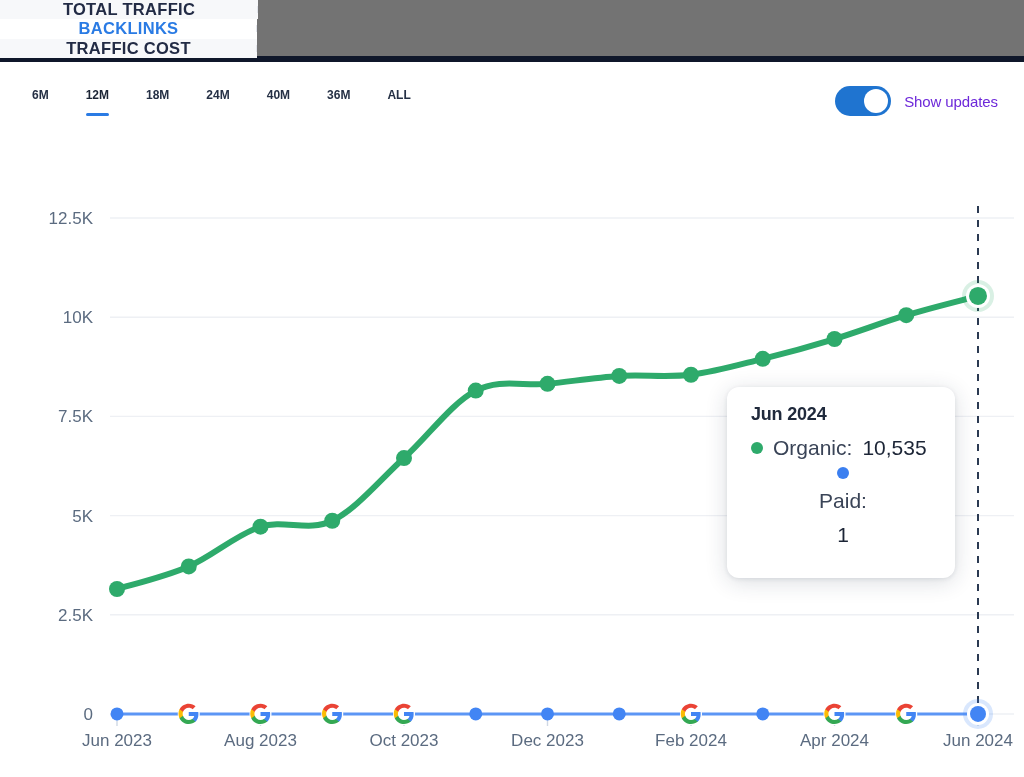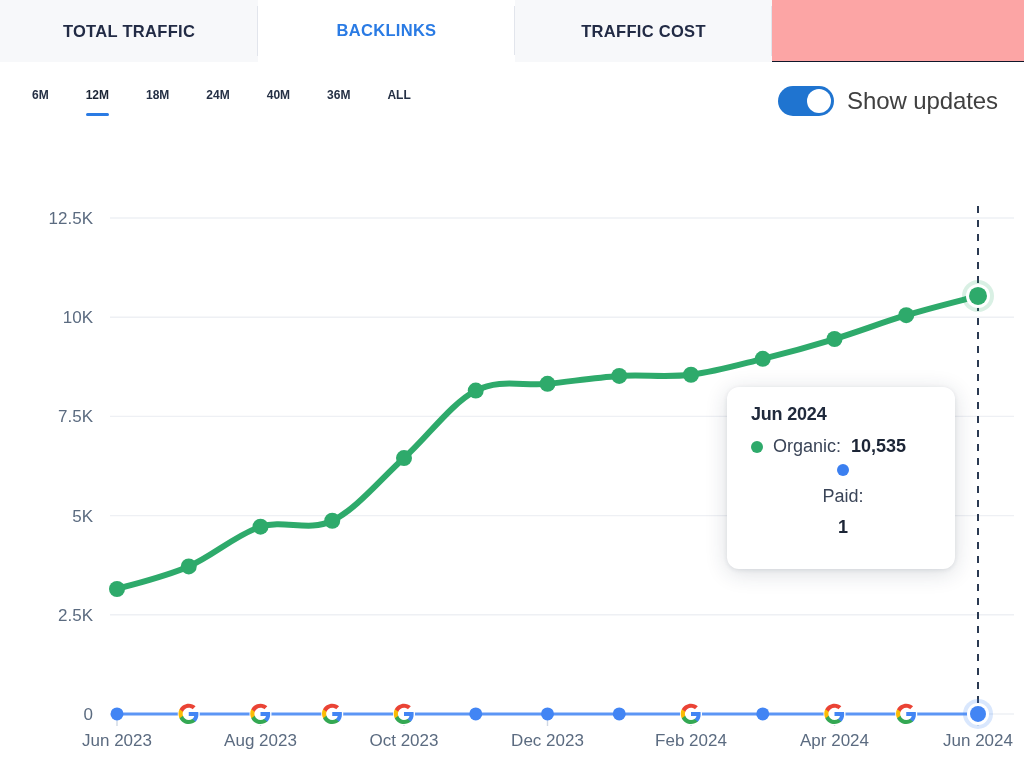--- a/index.html
+++ b/index.html
@@ -8,22 +8,23 @@
     background: #ffffff;
     font-family: "Liberation Sans", sans-serif;
     overflow: hidden;
   }
 
   
   .tabbar {
     position: relative;
     display: flex;
     height: 62px;
-    background: #fca5a5;
-    border-bottom: 1px solid #0f172a;
+    background: #737373;
+    border-bottom: 6px solid #0f172a;
+    flex-direction: column;
   }
   .tab {
     display: flex;
     align-items: center;
     justify-content: center;
     height: 62px;
     font-size: 16.5px;
     font-weight: 600;
     letter-spacing: 0.3px;
     color: #222b45;
@@ -100,22 +101,22 @@
     flex: none;
   }
   .switch .knob {
     position: absolute;
     top: 3px; right: 3px;
     width: 24px; height: 24px;
     border-radius: 50%;
     background: #fff;
   }
   .updates-label {
-    font-size: 24px;
-    color: #404040;
+    font-size: 15px;
+    color: #6d28d9;
     letter-spacing: -0.1px;
   }
 
   
   .chart-wrap {
     position: relative;
     width: 1024px;
     height: 633px;
   }
   svg.chart { display: block; }
@@ -148,27 +149,27 @@
     font-weight: 700;
     color: #202a3c;
     margin-bottom: 11px;
     letter-spacing: -0.2px;
   }
   .tt-row {
     display: flex;
     align-items: center;
     gap: 10px;
     margin-bottom: 7px;
-    font-size: 18px;
+    font-size: 21px;
     color: #3a4457;
     white-space: nowrap;
   }
   .tt-row:last-child { margin-bottom: 12px; flex-direction: column; }
   .tt-dot { width: 12px; height: 12px; border-radius: 50%; flex: none; }
-  .tt-val { font-weight: 700; color: #1c2536; }
+  .tt-val { font-weight: 400; color: #1c2536; }
 </style>
 </head>
 <body>
 
 <div class="tabbar">
   <div class="tab t0">
     <span>TOTAL TRAFFIC</span>
     <span class="sep"></span>
   </div>
   <div class="tab t1 active">

